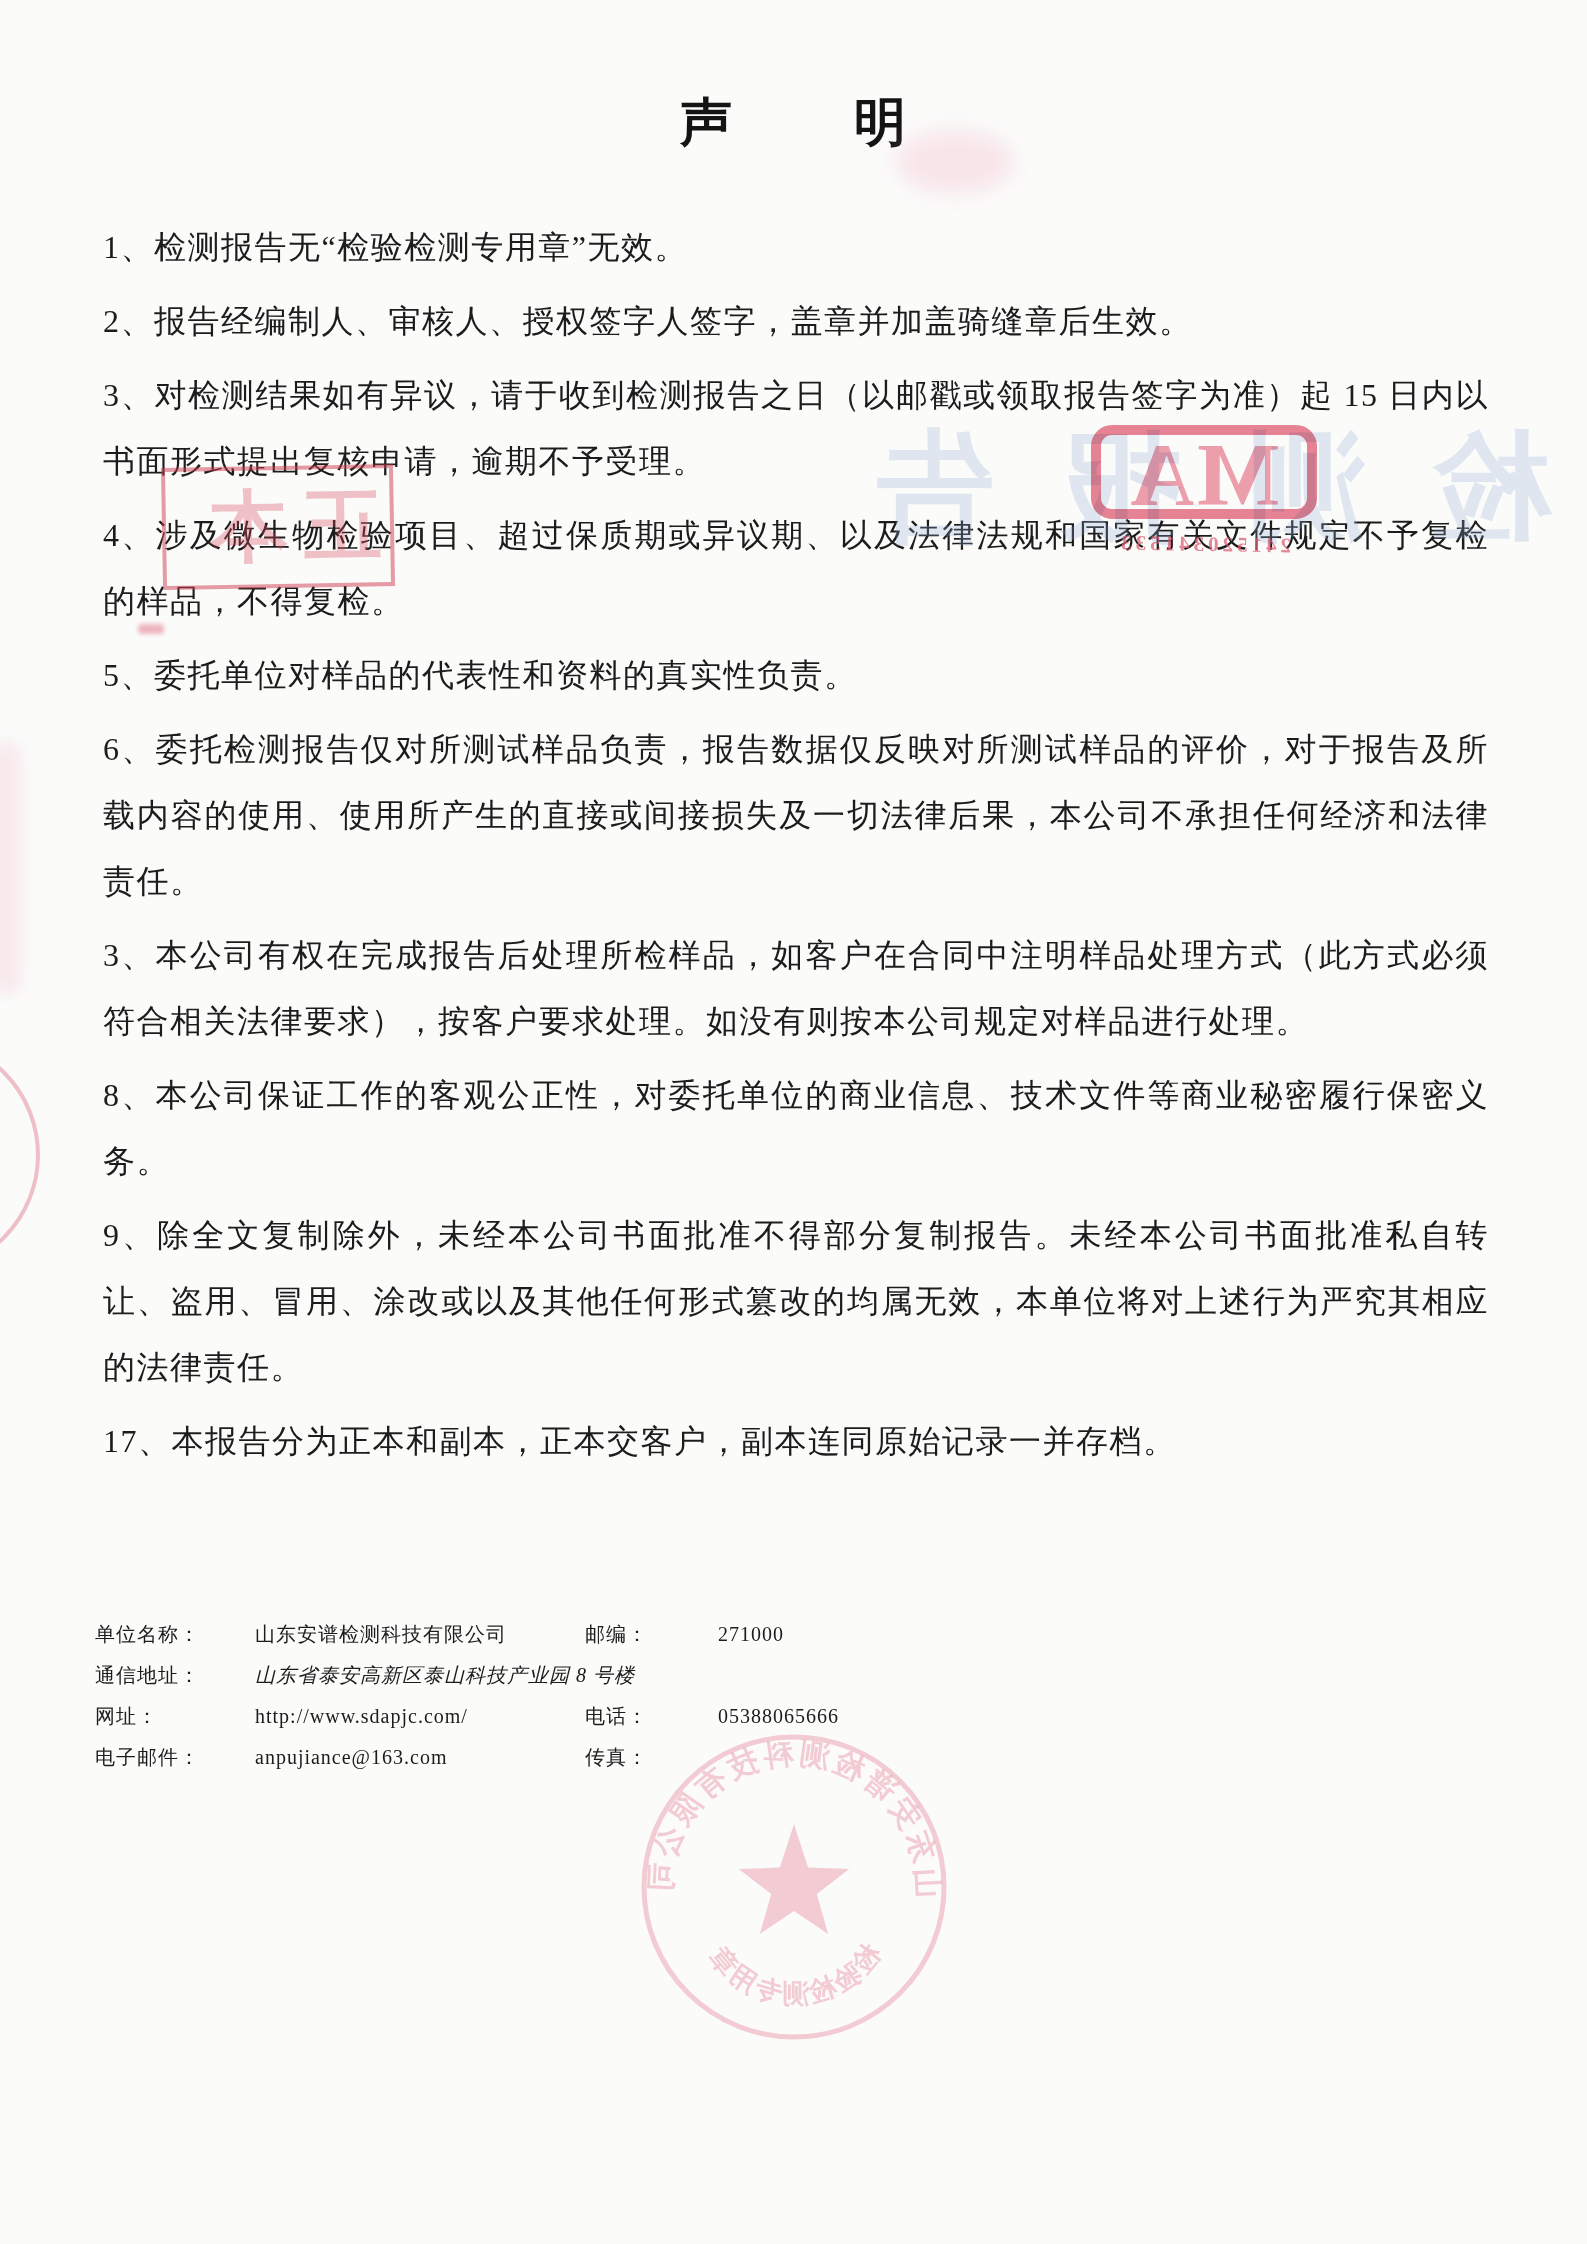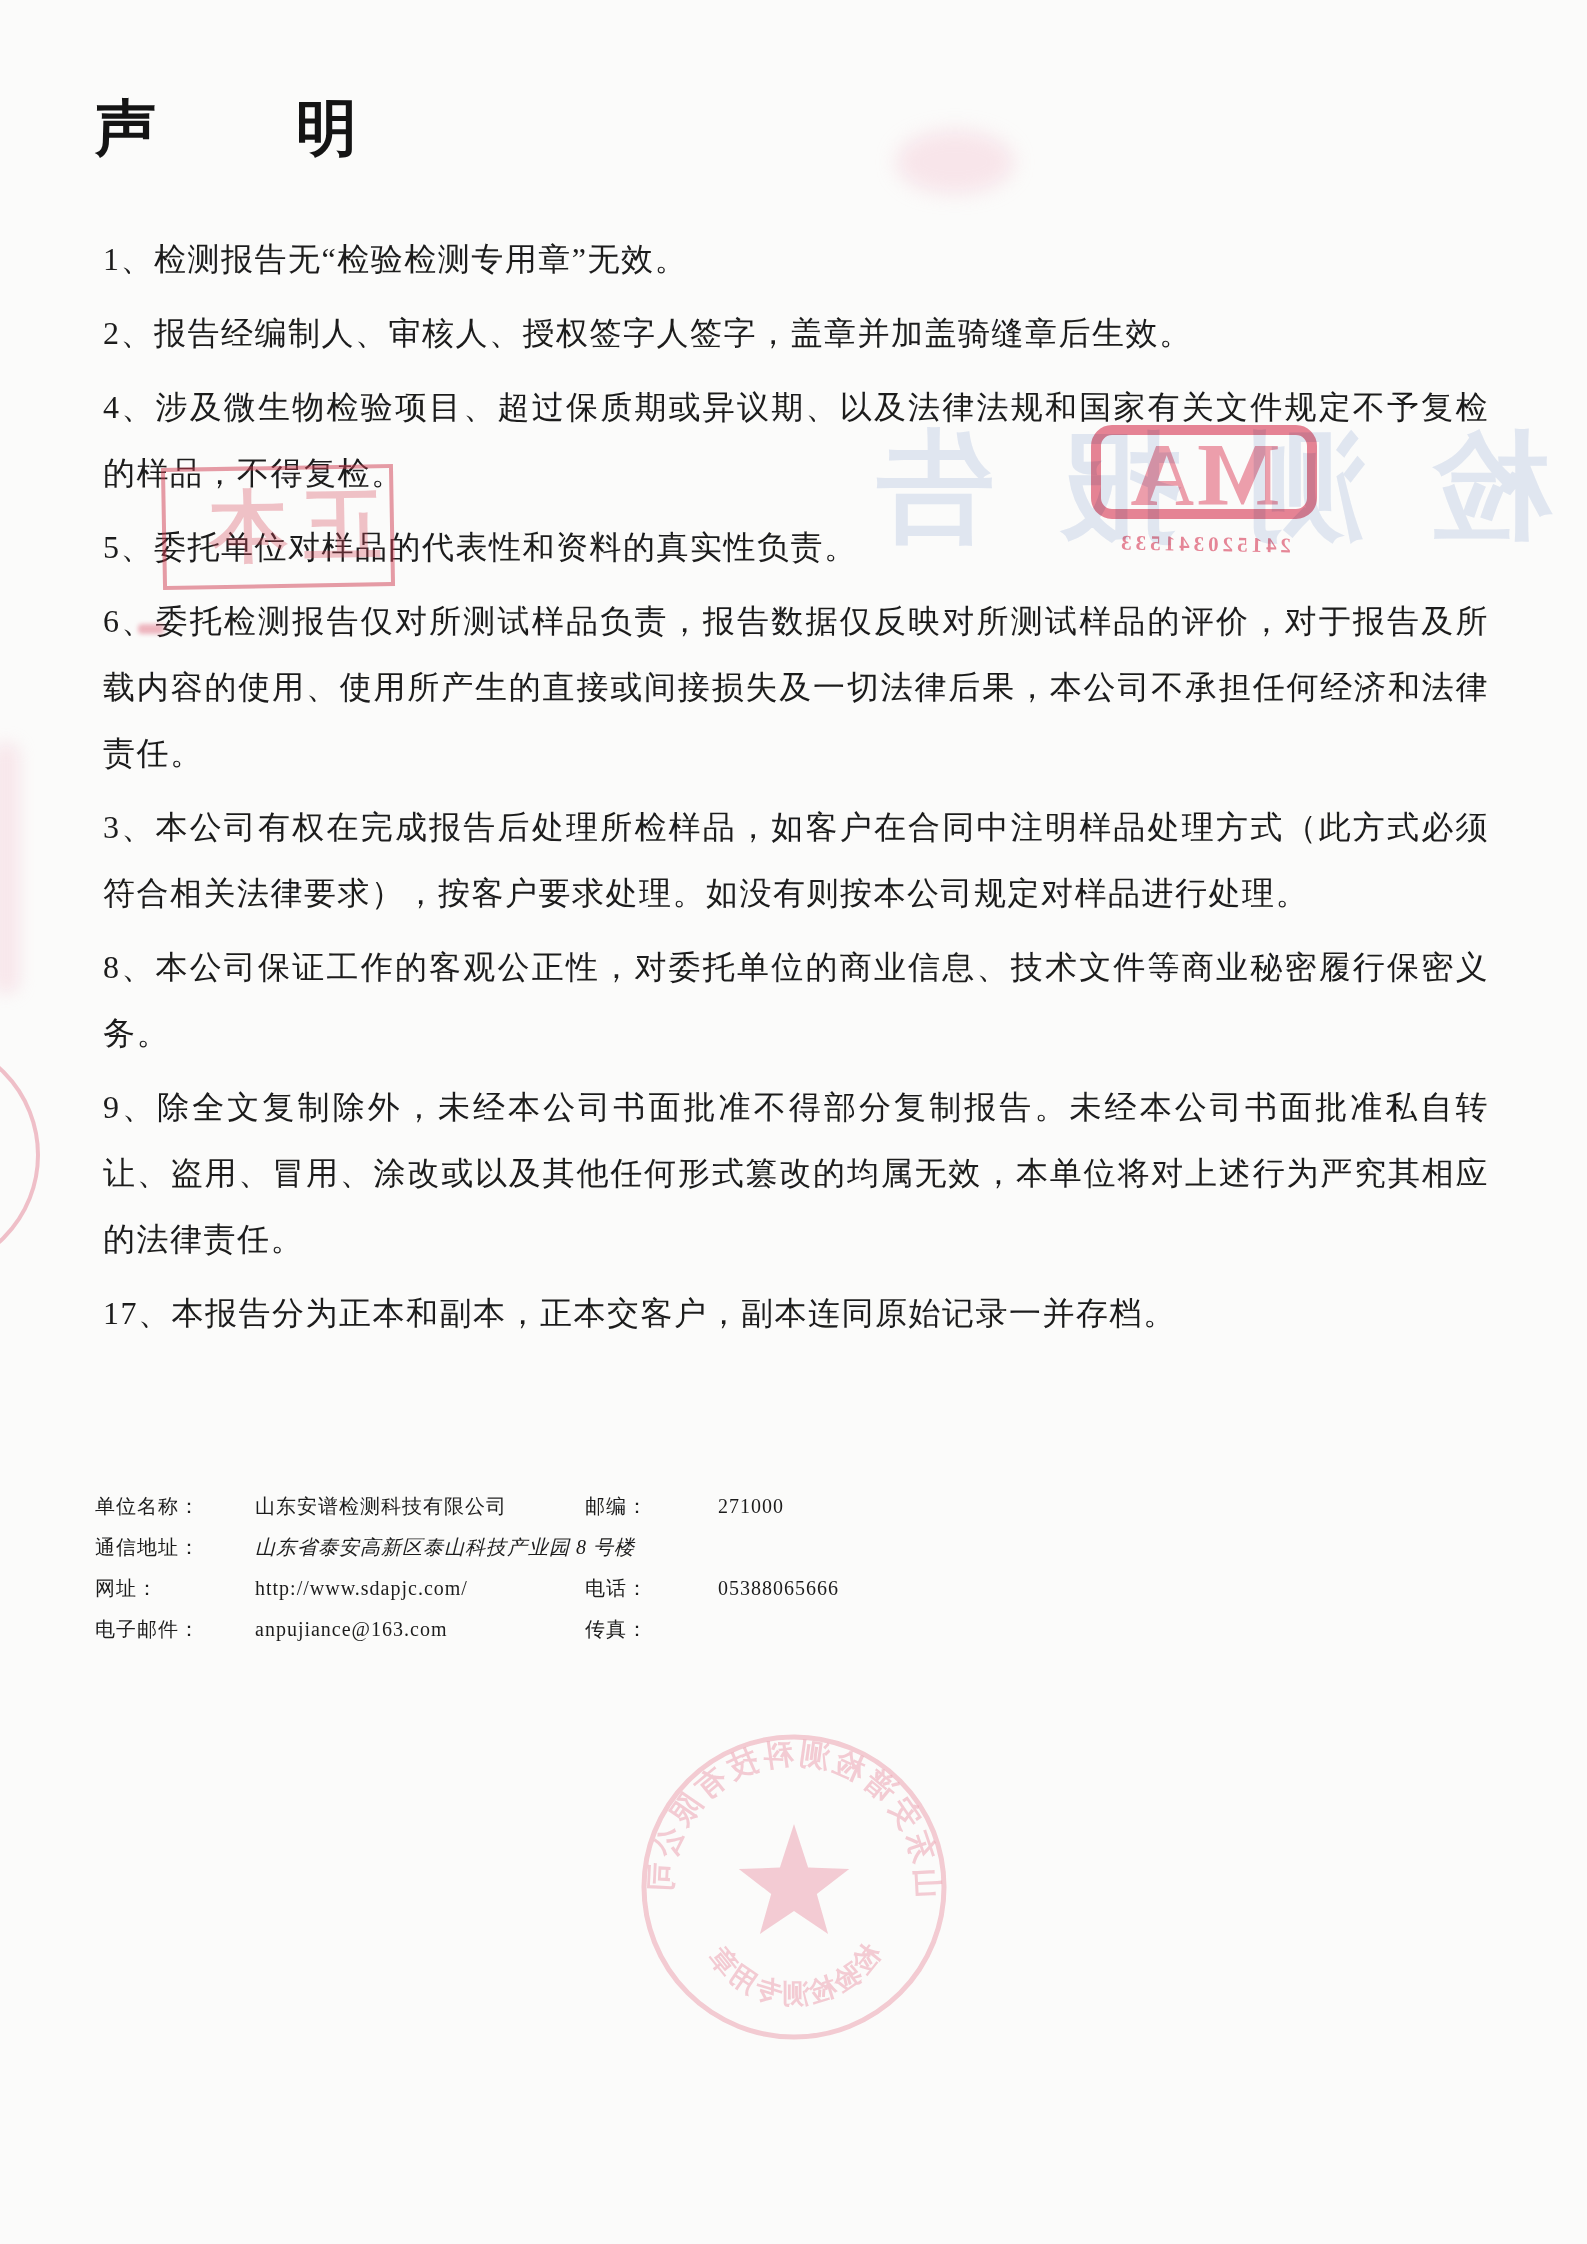--- a/index.html
+++ b/index.html
@@ -10,21 +10,22 @@
     background:#fbfbfa;
     font-family:"Liberation Serif","DejaVu Serif",serif;
     color:#1c1c1c;
     overflow:hidden;
   }
   .content {
     position:absolute; left:95px; top:88px; width:1402px; z-index:2;
   }
   .doc-title {
     margin:0 0 56px 0;
-    font-size:61px;
+    text-align:center;
+    font-size:52px;
     font-weight:bold;
     letter-spacing:6px;
     color:#141414;
   }
   .stmt {
     margin:8px;
     font-size:32px;
     line-height:66px;
     letter-spacing:1.5px;
     text-align:justify;
@@ -98,20 +99,21 @@
 </head>
 <body>
 
 <div class="page">
 
   <div class="content">
     <h1 class="doc-title">声　　明</h1>
 
     <p class="stmt">1、检测报告无“检验检测专用章”无效。</p>
     <p class="stmt">2、报告经编制人、审核人、授权签字人签字，盖章并加盖骑缝章后生效。</p>
+    <p class="stmt">3、对检测结果如有异议，请于收到检测报告之日（以邮戳或领取报告签字为准）起 15 日内以书面形式提出复核申请，逾期不予受理。</p>
     <p class="stmt">4、涉及微生物检验项目、超过保质期或异议期、以及法律法规和国家有关文件规定不予复检的样品，不得复检。</p>
     <p class="stmt">5、委托单位对样品的代表性和资料的真实性负责。</p>
     <p class="stmt">6、委托检测报告仅对所测试样品负责，报告数据仅反映对所测试样品的评价，对于报告及所载内容的使用、使用所产生的直接或间接损失及一切法律后果，本公司不承担任何经济和法律责任。</p>
     <p class="stmt">3、本公司有权在完成报告后处理所检样品，如客户在合同中注明样品处理方式（此方式必须符合相关法律要求），按客户要求处理。如没有则按本公司规定对样品进行处理。</p>
     <p class="stmt">8、本公司保证工作的客观公正性，对委托单位的商业信息、技术文件等商业秘密履行保密义务。</p>
     <p class="stmt">9、除全文复制除外，未经本公司书面批准不得部分复制报告。未经本公司书面批准私自转让、盗用、冒用、涂改或以及其他任何形式篡改的均属无效，本单位将对上述行为严究其相应的法律责任。</p>
     <p class="stmt">17、本报告分为正本和副本，正本交客户，副本连同原始记录一并存档。</p>
 
     <div class="contact">
       <div>单位名称：</div>

